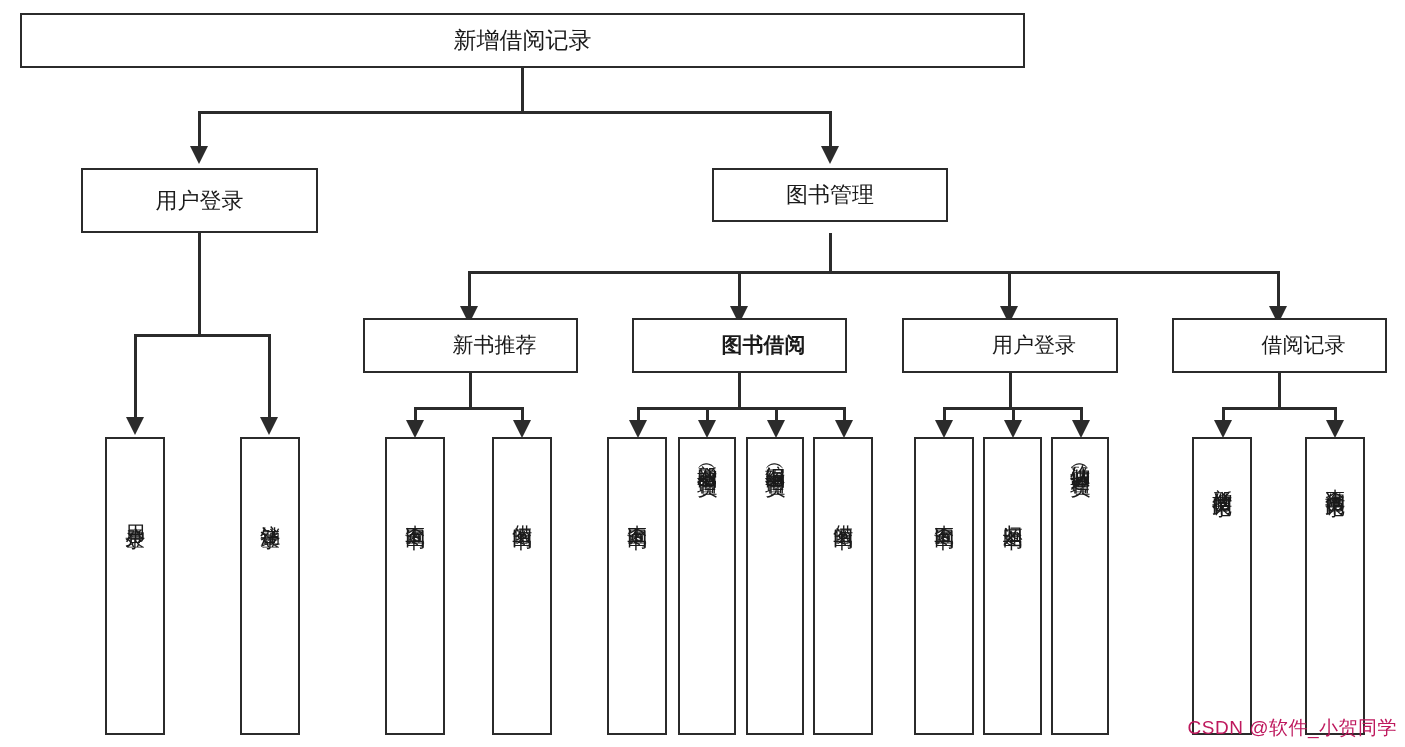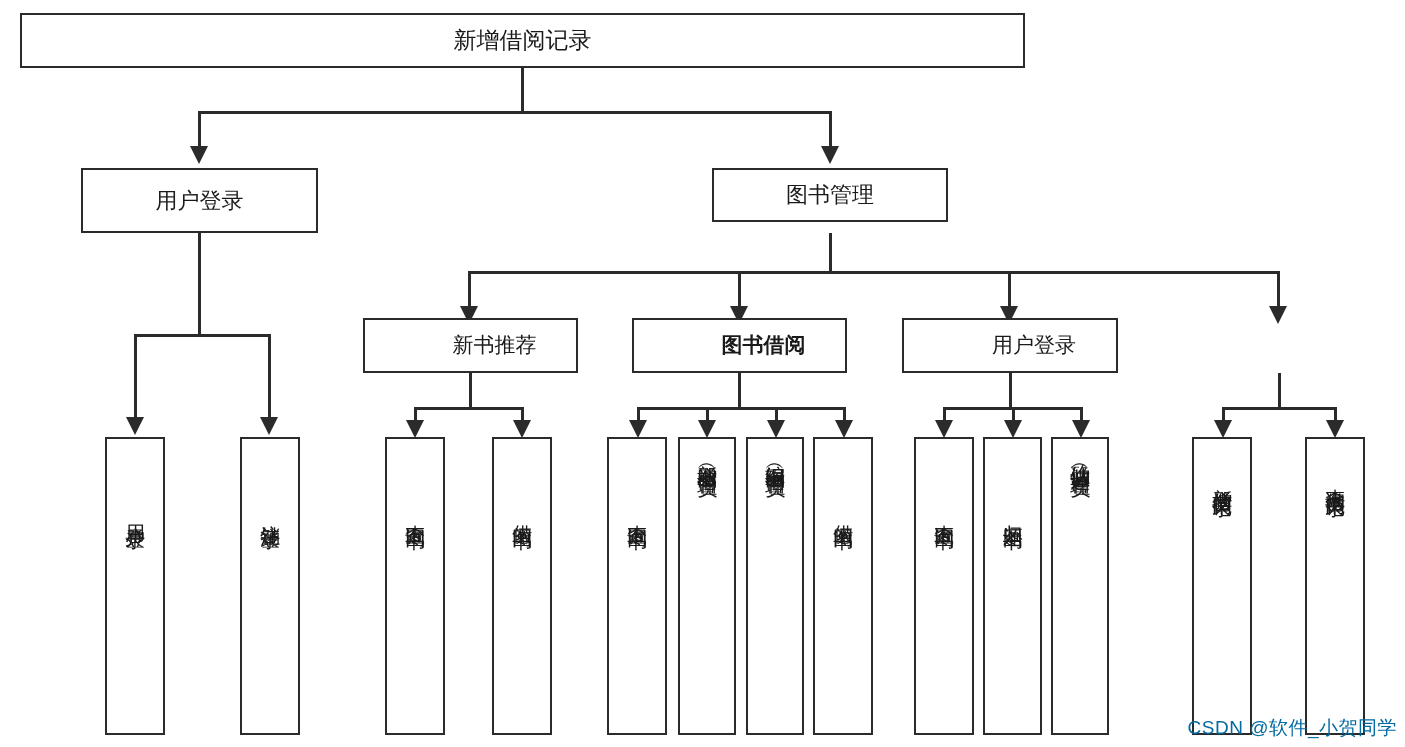--- a/index.html
+++ b/index.html
@@ -75,21 +75,21 @@
     border-left: 9px solid transparent;
     border-right: 9px solid transparent;
     border-top: 18px solid #2b2b2b;
   }
   
   #watermark {
     position: absolute;
     right: 8px;
     bottom: 6px;
     font-size: 19px;
-    color: #0369a1;
+    color: #be185d;
     white-space: nowrap;
     letter-spacing: 0.5px;
     margin-top: 33px;
   }
 </style>
 </head>
 <body>
 
 <div id="canvas">
 
@@ -133,20 +133,23 @@
 
   <div class="node l3" style="left:363px; top:318px; width:215px; height:55px;">
     <span>新书推荐</span>
   </div>
   <div class="node l3" style="left:632px; top:318px; width:215px; height:55px;font-weight:bold;">
     <span>图书借阅</span>
   </div>
   <div class="node l3" style="left:902px; top:318px; width:216px; height:55px;">
     <span>用户登录</span>
   </div>
+  <div class="node l3" style="left:1172px; top:318px; width:215px; height:55px;">
+    <span>借阅记录</span>
+  </div>
 
   <div class="vline" style="left:469px; top:373px; height:34px;"></div>
   <div class="hline" style="left:414px; top:407px; width:110px;"></div>
   <div class="vline" style="left:414px; top:407px; height:16px;"></div>
   <div class="arrow" style="left:406px; top:420px;"></div>
   <div class="vline" style="left:521px; top:407px; height:16px;"></div>
   <div class="arrow" style="left:513px; top:420px;"></div>
 
   <div class="vline" style="left:738px; top:373px; height:34px;"></div>
   <div class="hline" style="left:637px; top:407px; width:208px;"></div>

